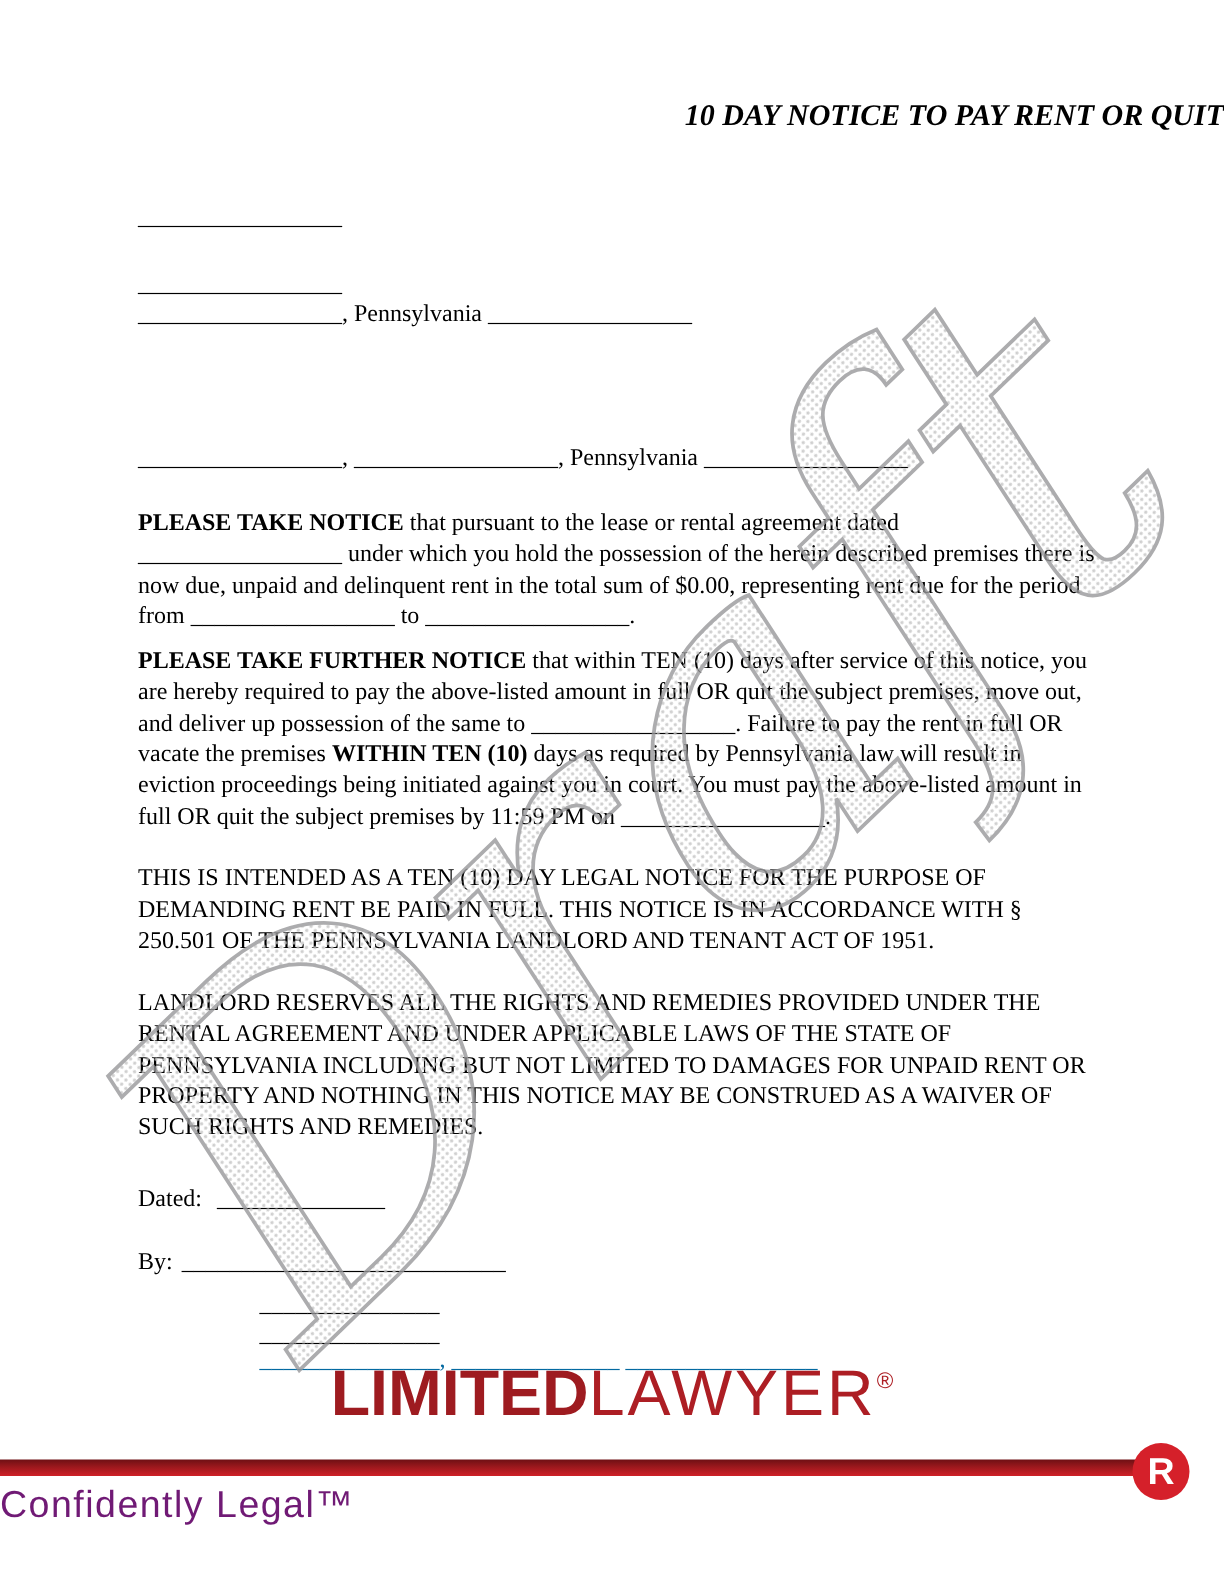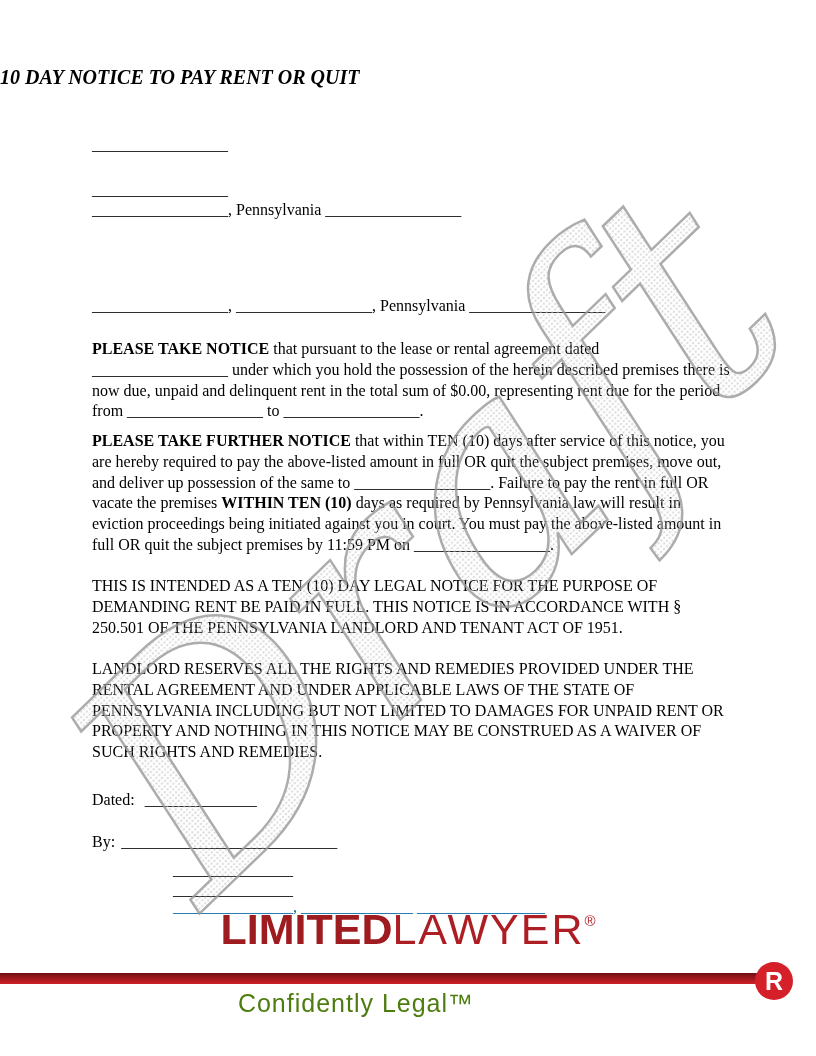--- a/index.html
+++ b/index.html
@@ -10,21 +10,21 @@
     margin:0 auto;
     background:#ffffff;
     overflow:hidden;
     font-family:"Liberation Serif",serif;
     font-size:16px;
     line-height:20.8px;
     color:#000;
   }
   .abs{position:absolute;left:92px;width:640px;margin:0;}
   .doc-title{
-    left:0;width:816px;text-align:left;
+    left:0;width:816px;text-align:right;
     font-size:20px;font-weight:bold;font-style:italic;
   }
   .bold{font-weight:bold;}
   .sig-indent{left:133px;width:600px;margin-left:40px;}
   .gray-line{color:#0369a1;}
   .fill-gap-dated{margin-left:10px;}
   .fill-gap-by{margin-left:6px;}
   .watermark{position:absolute;left:0;top:0;pointer-events:none;}
   .brand{
     left:0;width:816px;text-align:center;
@@ -38,23 +38,23 @@
     position:absolute;left:0;top:973px;width:776px;height:11px;
     background:linear-gradient(#6e1014,#9c181d 45%,#cf2027);
   }
   .r-badge{
     position:absolute;left:755px;top:962px;width:38px;height:38px;
     border-radius:50%;background:#d5202a;
     color:#fff;font-family:"Liberation Sans",sans-serif;
     font-weight:800;font-size:25px;text-align:center;line-height:38px;
   }
   .tagline{
-    left:0;top:988px;width:712px;text-align:center;
+    left:0;top:988px;width:712px;
     font-family:"Liberation Sans",sans-serif;
-    font-size:25px;color:#4d7c0f;letter-spacing:1px;line-height:30px;
+    font-size:25px;color:#701a75;letter-spacing:1px;line-height:30px;
   }
 </style>
 </head>
 <body>
 
 <div class="page">
 
   <h1 class="abs doc-title" style="top:67px;">10 DAY NOTICE TO PAY RENT OR QUIT</h1>
 
   <div class="abs" style="top:135px;">_________________</div>

